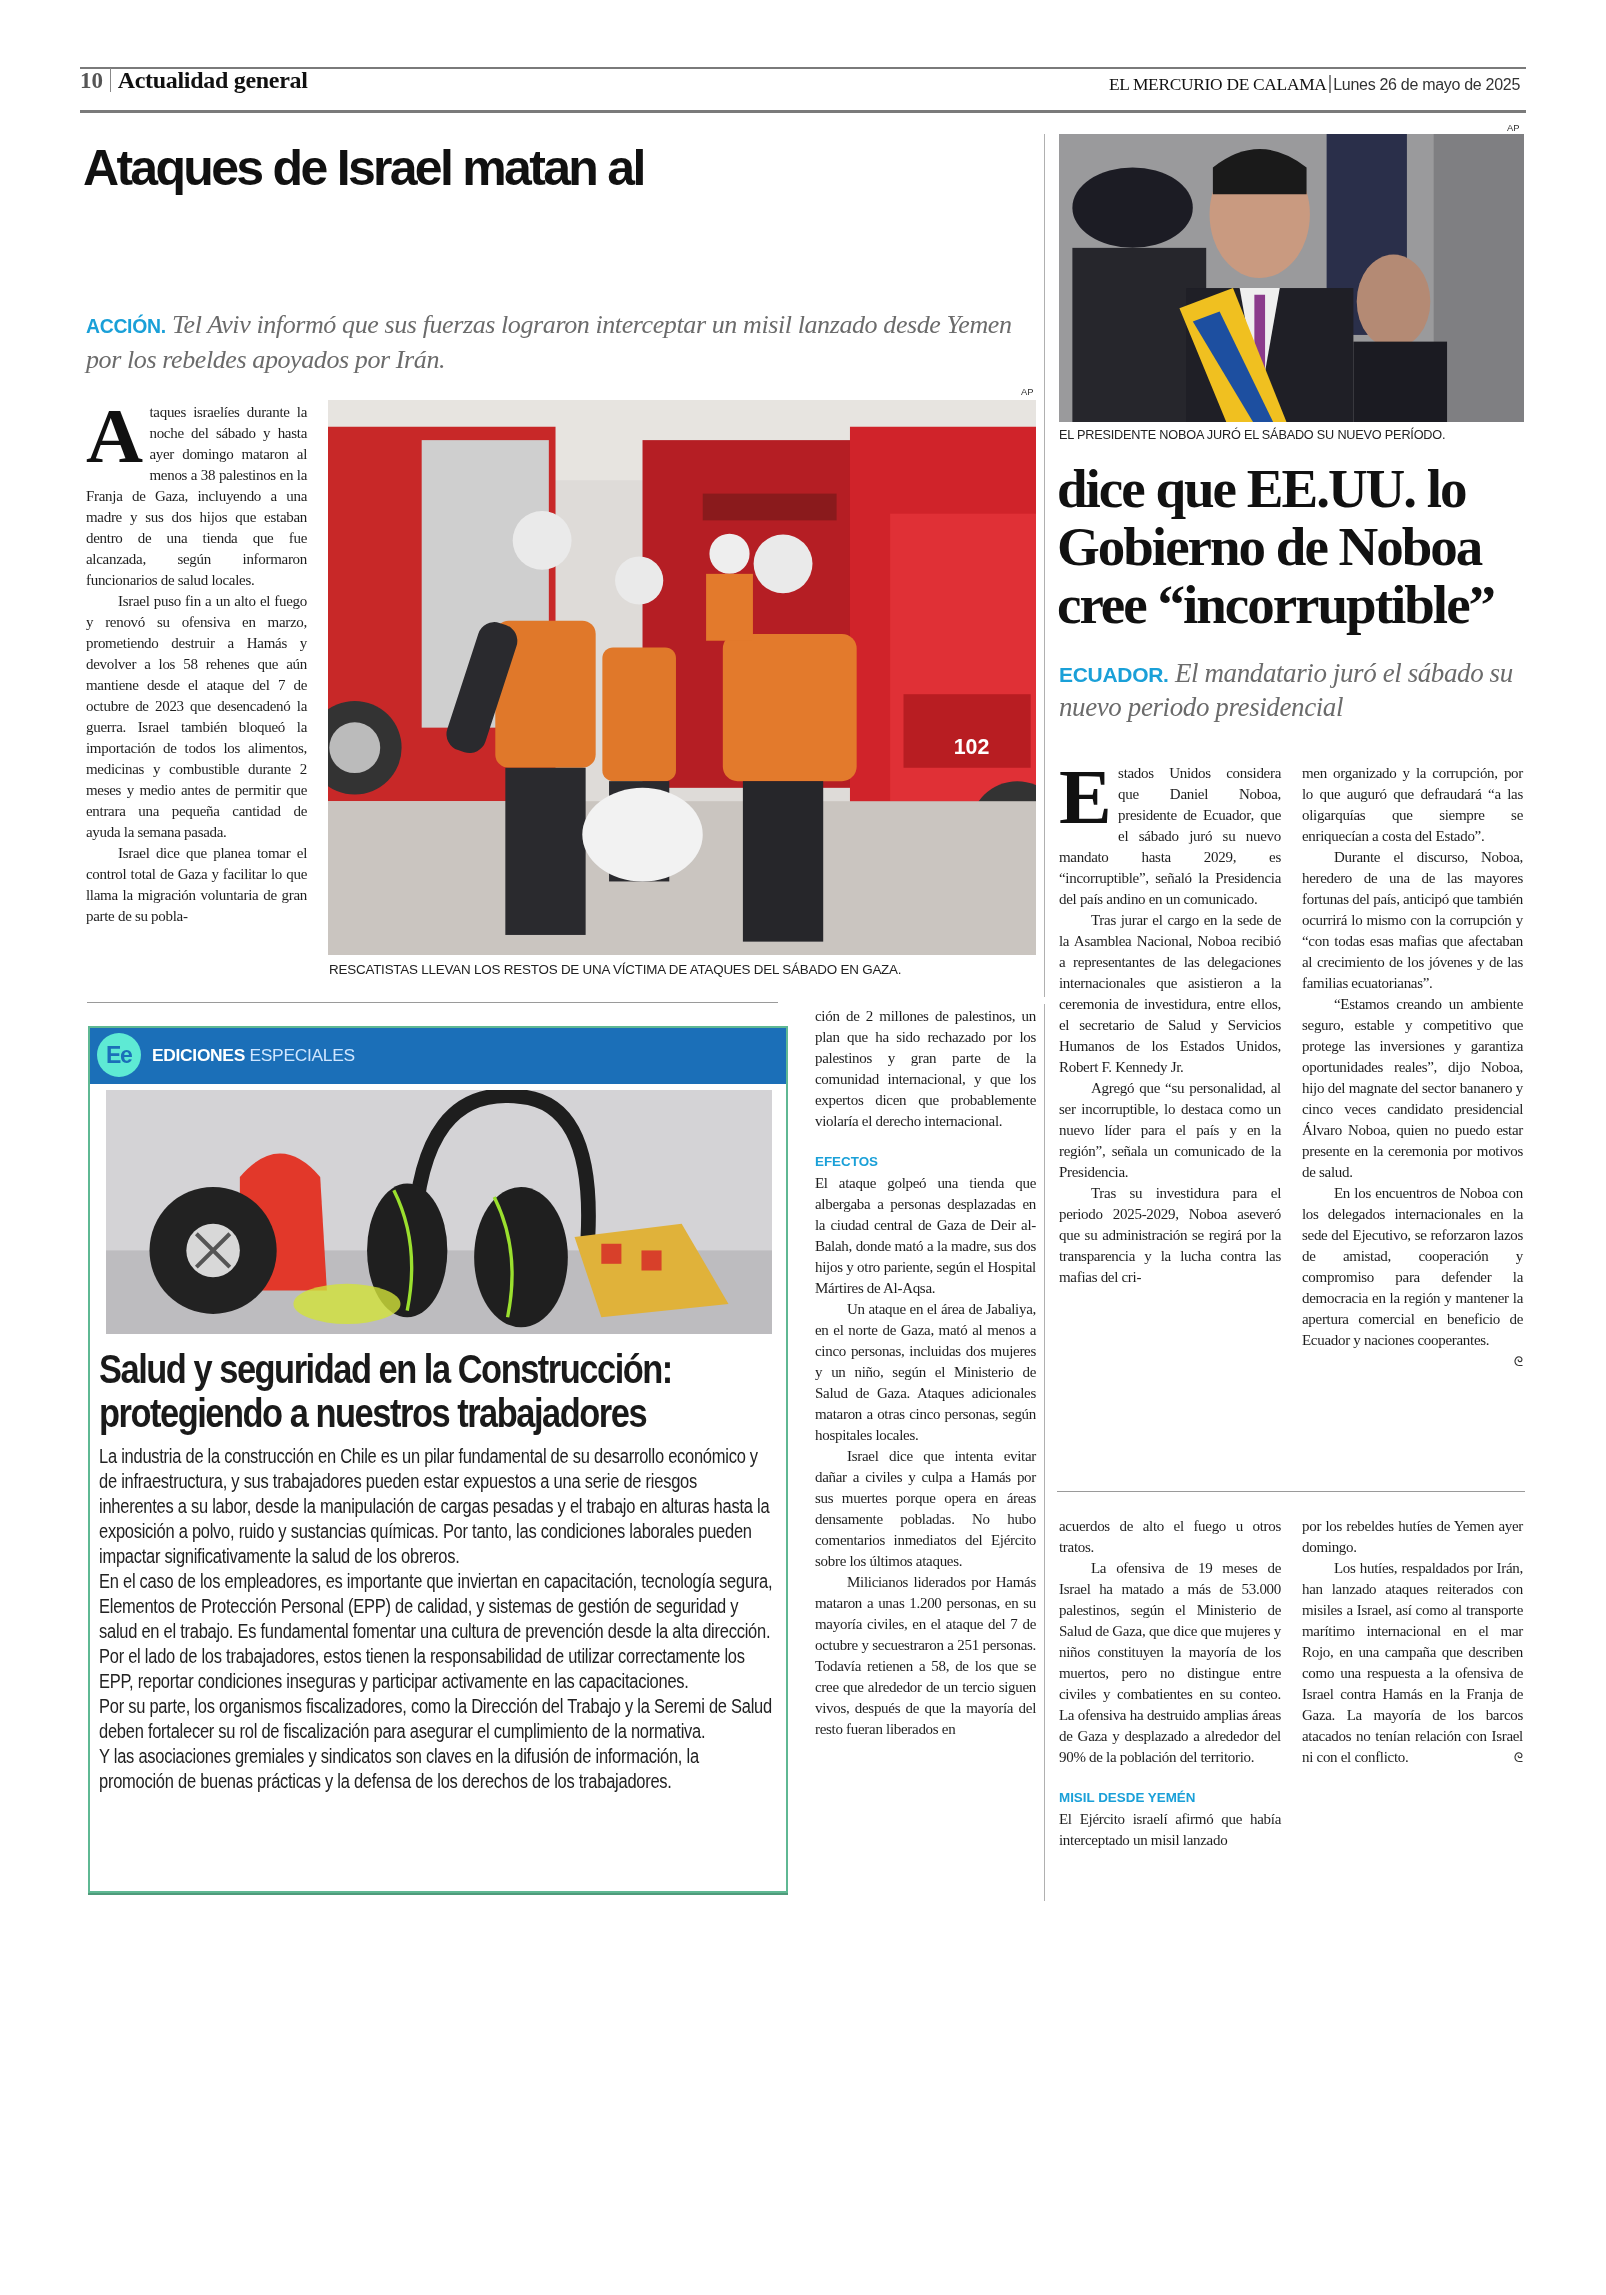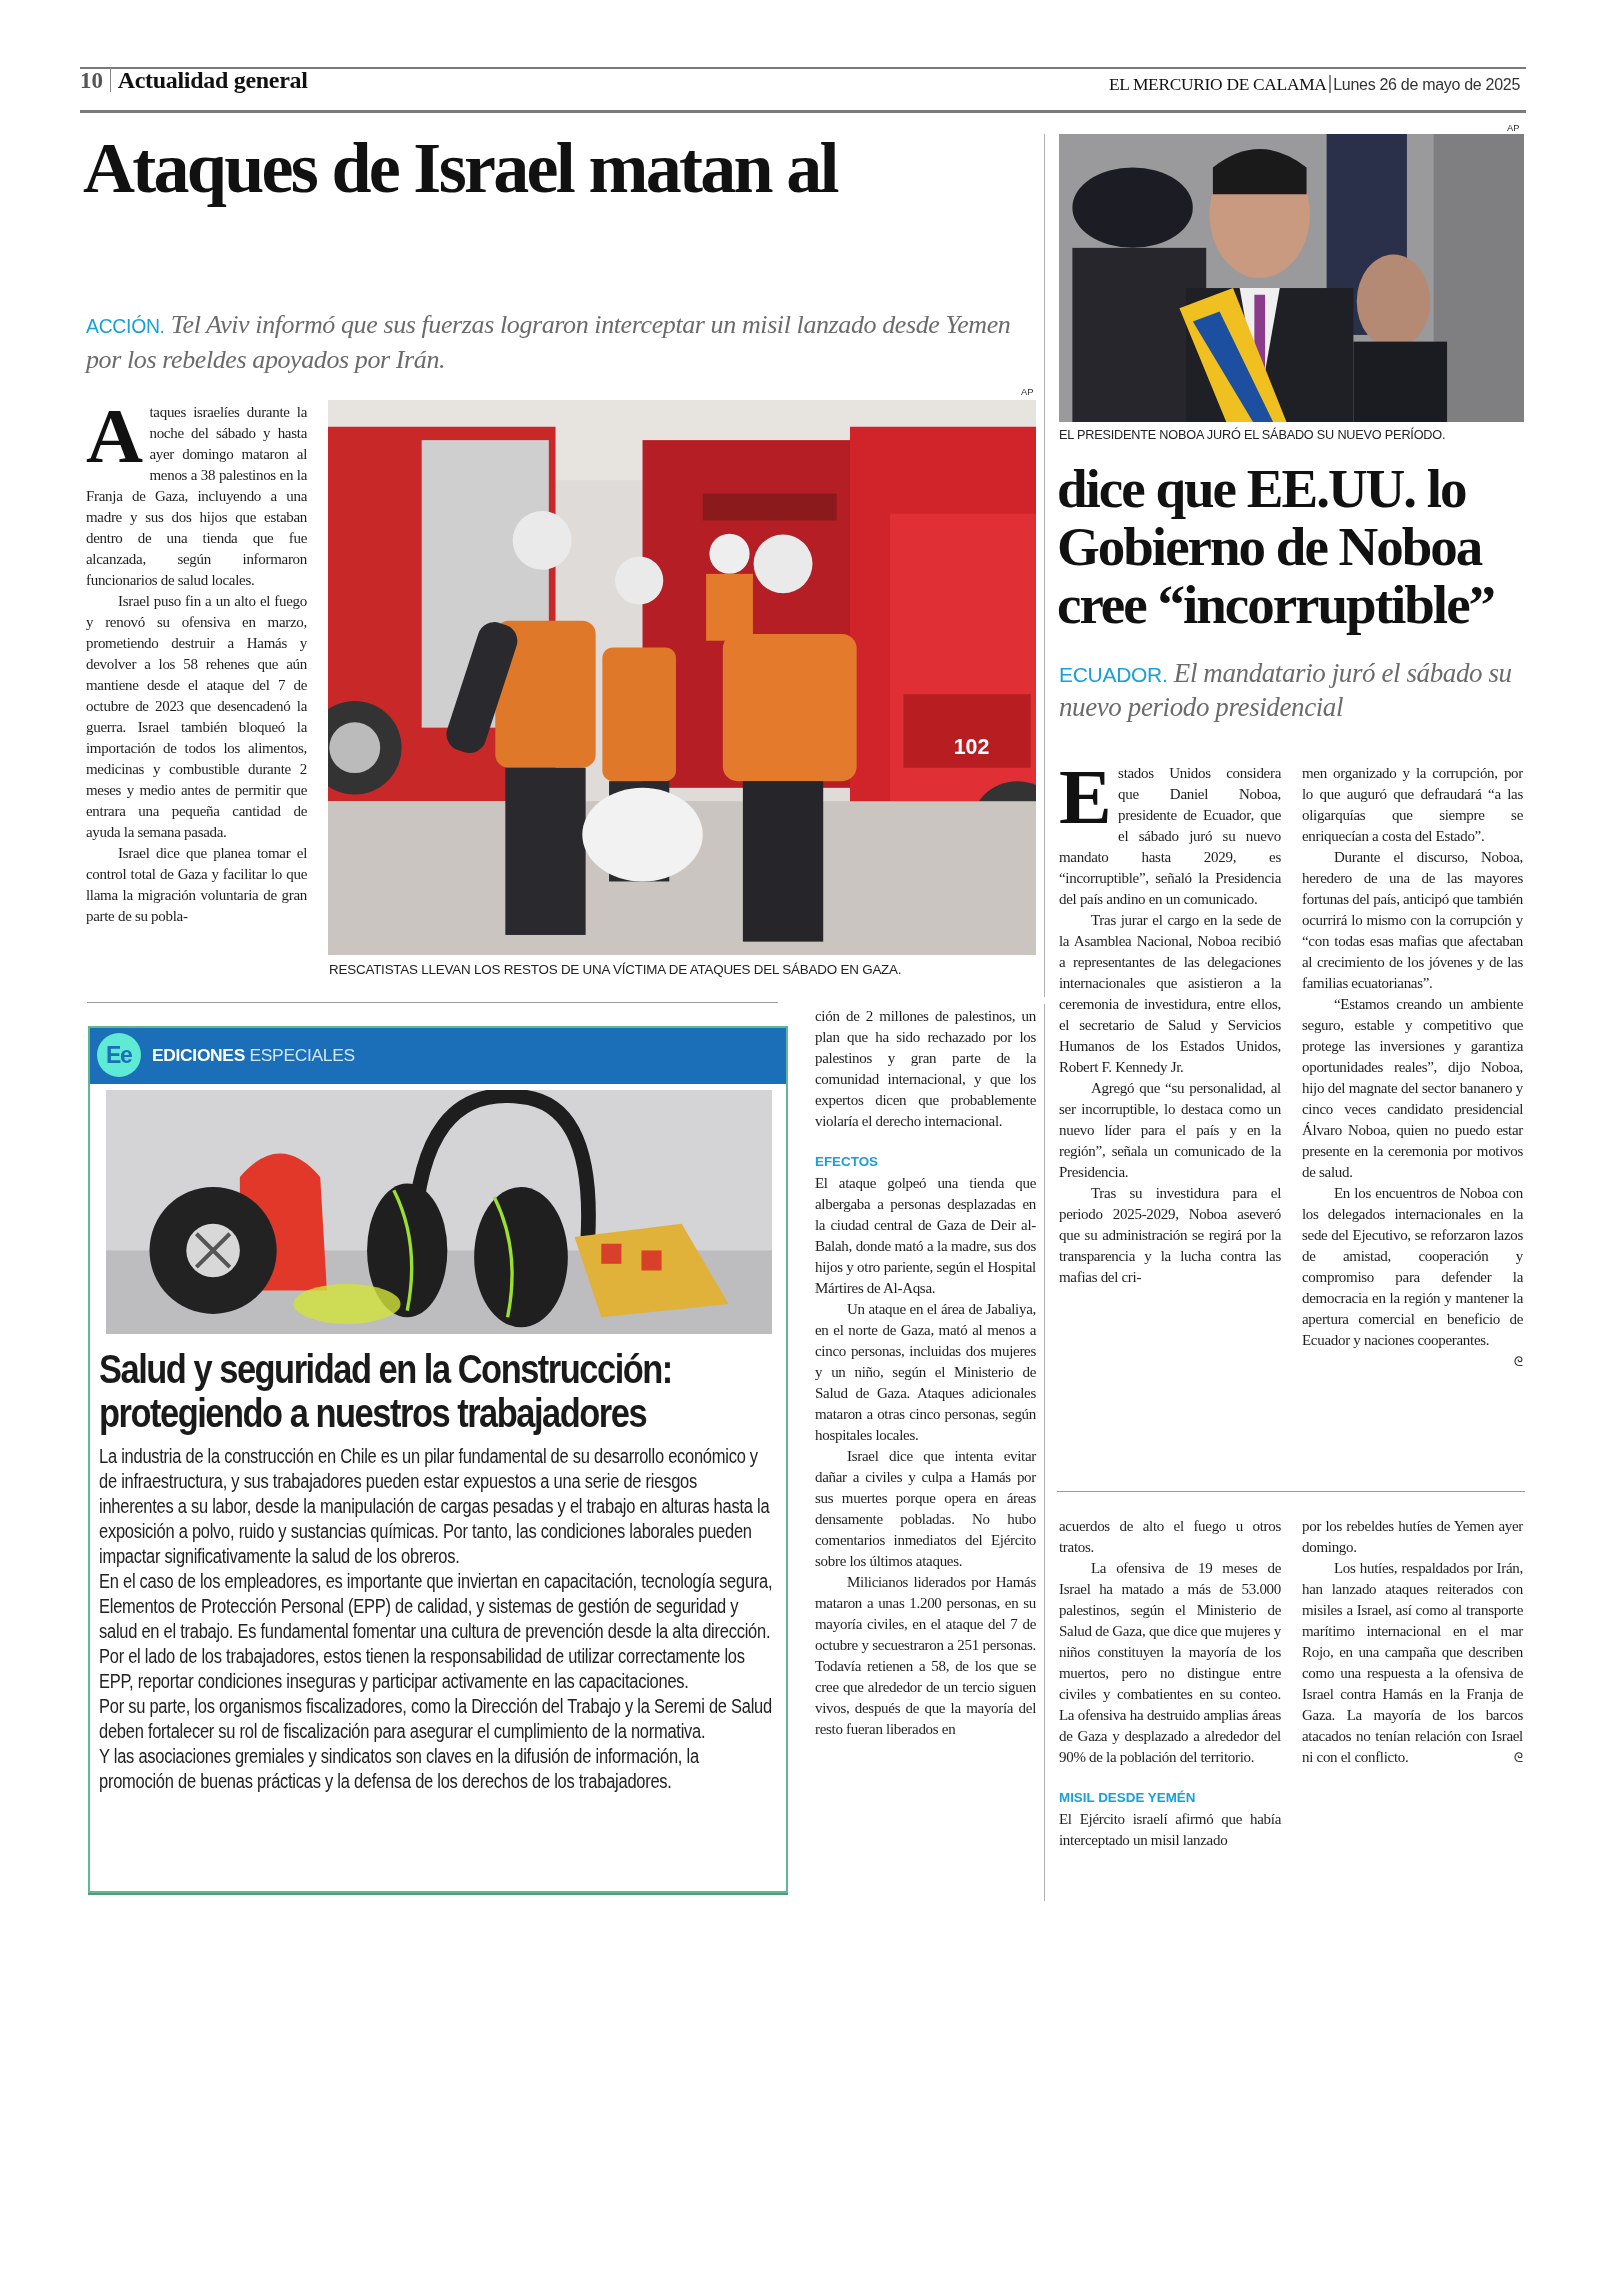--- a/index.html
+++ b/index.html
@@ -10,23 +10,23 @@
   .vrule { position: absolute; width: 1.3px; background: #b0b0b0; }
 
   
   .pageno { font-family: "Liberation Serif", serif; font-weight: bold; font-size: 23px; color: #555; }
   .section { font-family: "Liberation Serif", serif; font-weight: bold; font-size: 24px; color: #111; letter-spacing: -0.3px; }
   .hdr-sep { display: inline-block; width: 1.3px; height: 24px; background: #888; margin: 0 6.7px; vertical-align: -4px; }
   .masthead { font-family: "Liberation Serif", serif; font-size: 17.4px; color: #111; letter-spacing: -0.3px; }
   .hdate { font-family: "Liberation Sans", sans-serif; font-size: 16px; color: #333; letter-spacing: -0.3px; }
 
   
-  .h1 { font-family: Liberation Serif, serif; font-weight: bold; font-size: 72px; line-height: 75px; letter-spacing: -2.7px; color: #111; }
+  .h1 { font-family: Liberation Sans, sans-serif; font-weight: bold; font-size: 50px; line-height: 75px; letter-spacing: -2.7px; color: #111; }
   .h2 { font-family: "Liberation Serif", serif; font-weight: bold; font-size: 55px; line-height: 58px; letter-spacing: -2px; color: #111; }
-  .kicker { font-family: "Liberation Sans", sans-serif; font-weight: normal; color: #1aa0d8; font-style: normal; letter-spacing: -0.3px; }
+  .kicker { font-family: "Liberation Sans", sans-serif; font-weight: bold; color: #1aa0d8; font-style: normal; letter-spacing: -0.3px; }
   .deck { font-family: "Liberation Serif", serif; font-style: italic; color: #6b6b6b; }
   .deck1 { font-size: 26px; line-height: 33px; letter-spacing: -0.4px; }
   .deck2 { font-size: 27px; line-height: 33px; letter-spacing: -0.4px; }
   .kicker1 { font-size: 19.4px; }
   .kicker2 { font-size: 21px; text-align: right; }
 
   
   .col { position: absolute; font-family: "Liberation Serif", serif; font-size: 15px; line-height: 21px; color: #1e1e1e; text-align: justify; hyphens: manual; letter-spacing: -0.3px; }
   .col p { margin: 0; text-indent: 32px; }
   .col p.noindent { text-indent: 0; }

